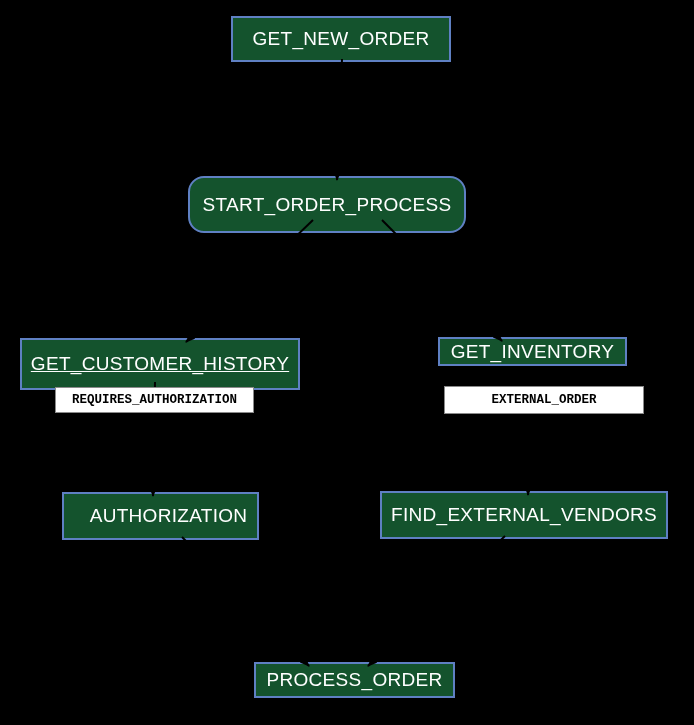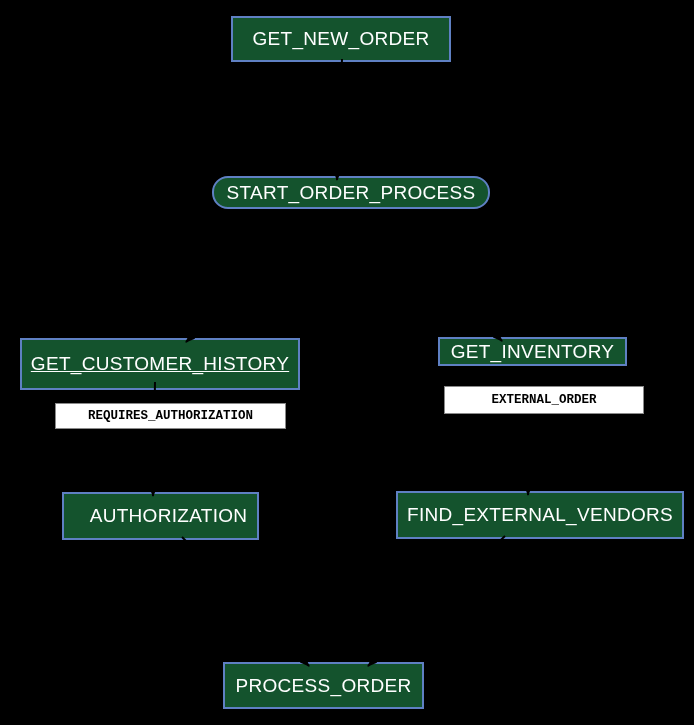--- a/index.html
+++ b/index.html
@@ -47,28 +47,28 @@
   }
   svg.edges {
     position: absolute;
     left: 0;
     top: 0;
     z-index: 2;
     pointer-events: none;
   }
   
   #n-get-new-order         { left: 231px; top: 16px;  width: 220px; height: 46px; }
-  #n-start-order-process   { left: 212px; top: 176px; width: 278px; height: 33px; border-radius: 16px; }
+  #n-start-order-process   { left: 188px; top: 176px; width: 278px; height: 57px; border-radius: 16px; }
   #n-get-customer-history  { left: 20px;  top: 338px; width: 280px; height: 52px; text-decoration: underline; }
   #n-get-inventory         { left: 438px; top: 337px; width: 189px; height: 29px; }
   #n-authorization         { left: 62px;  top: 492px; width: 197px; height: 48px; padding-left: 16px; }
-  #n-find-external-vendors { left: 396px; top: 491px; width: 288px; height: 48px; }
-  #n-process-order         { left: 223px; top: 662px; width: 201px; height: 47px; text-align: center; }
+  #n-find-external-vendors { left: 380px; top: 491px; width: 288px; height: 48px; }
+  #n-process-order         { left: 254px; top: 662px; width: 201px; height: 36px; text-align: center; }
   
-  #l-requires-authorization { left: 55px;  top: 387px; width: 231px; height: 26px; margin-top: 16px; }
+  #l-requires-authorization { left: 55px;  top: 387px; width: 199px; height: 26px; }
   #l-external-order         { left: 432px; top: 386px; width: 200px; height: 28px; margin-left: 12px; }
 </style>
 </head>
 <body>
 
 <div class="canvas">
 
   <div class="node" id="n-get-new-order">GET_NEW_ORDER</div>
 
   <div class="node" id="n-start-order-process">START_ORDER_PROCESS</div>

